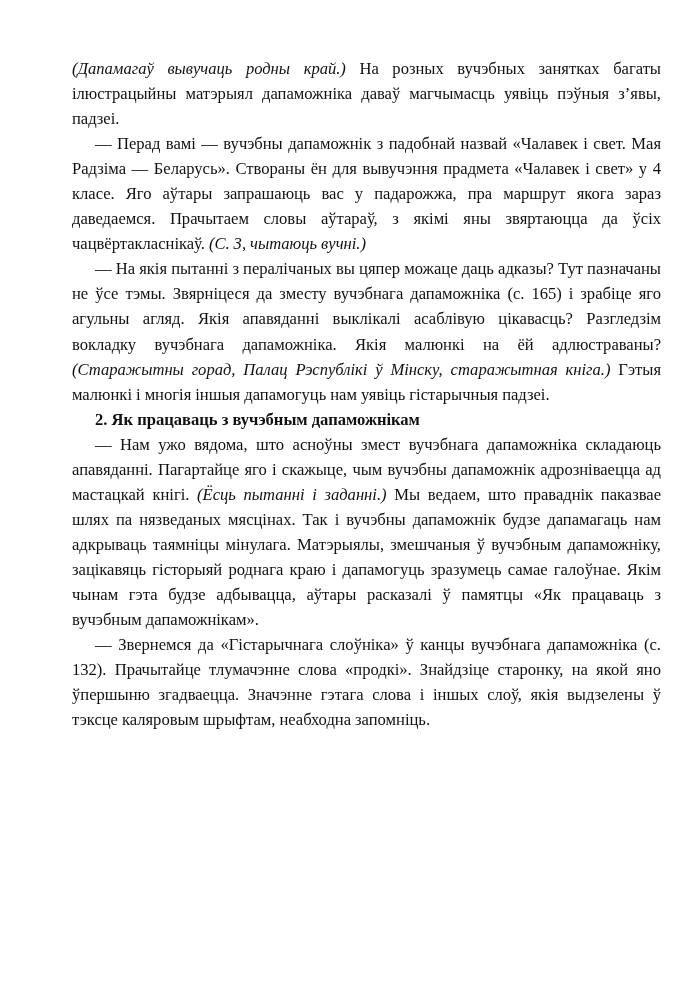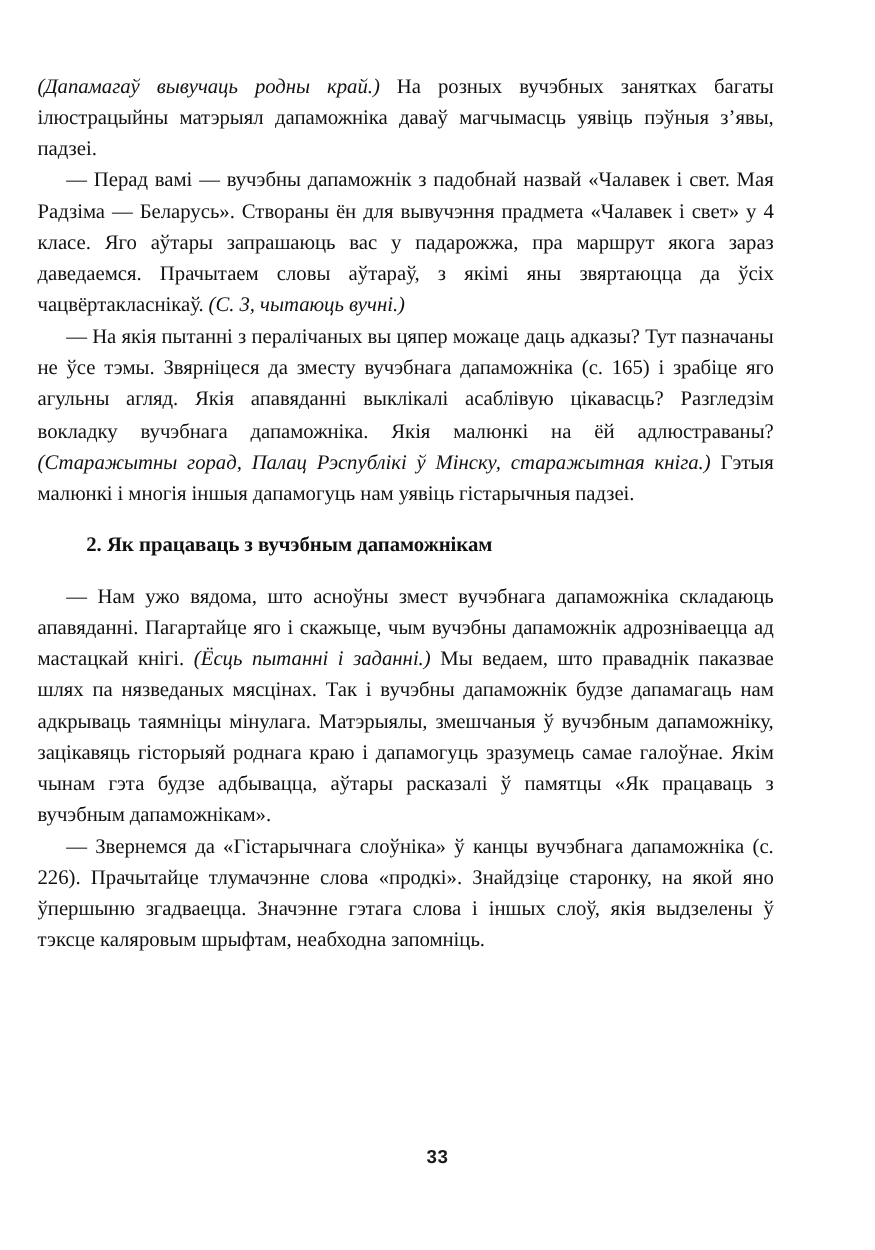--- a/index.html
+++ b/index.html
@@ -14,42 +14,42 @@
     font-family: "Liberation Serif", "DejaVu Serif", serif;
     color: #111111;
     -webkit-font-smoothing: antialiased;
   }
   .page {
     position: absolute;
     left: 0; top: 0;
     width: 700px;
     height: 1000px;
     box-sizing: border-box;
-    padding: 56px 55px 0 30px;
+    padding: 56px 55px 0 72px;
     background: #ffffff;
   }
   .content {
     width: 589px;
   }
   p.para {
     margin: 0;
     font-size: 16.6px;
     line-height: 25.05px;
     text-align: justify;
     text-justify: inter-word;
     text-indent: 23px;
     hyphens: manual;
     letter-spacing: -0.02px;
     word-spacing: -0.1px;
   }
   p.para.noindent {
     text-indent: 0;
   }
   p.heading {
-    margin: 16px;
+    margin: 0;
     font-size: 16.6px;
     line-height: 25.05px;
     text-align: left;
     text-indent: 23px;
     font-weight: bold;
     letter-spacing: -0.02px;
   }
   .it {
     font-style: italic;
   }
@@ -69,16 +69,15 @@
 </head>
 <body>
 
 <div class="page">
   <div class="content" id="content">
       <p class="para noindent"><span class="it">(Дапамагаў вывучаць родны край.)</span><span> На розных вучэбных занятках ба­гаты ілюстрацыйны матэрыял дапаможніка даваў магчымасць уявіць пэўныя з’явы, падзеі.</span></p>
       <p class="para"><span>— Перад вамі — вучэбны дапаможнік з падобнай назвай «Чалавек і свет. Мая Радзіма — Беларусь». Створаны ён для вывучэння прадмета «Чалавек і свет» у 4 класе. Яго аўтары запрашаюць вас у падарожжа, пра маршрут якога зараз даведаемся. Прачытаем словы аўтараў, з які­мі яны звяртаюцца да ўсіх чацвёртакласнікаў. </span><span class="it">(С. 3, чытаюць вучні.)</span></p>
       <p class="para"><span>— На якія пытанні з пералічаных вы цяпер можаце даць адка­зы? Тут пазначаны не ўсе тэмы. Звярніцеся да зместу вучэбнага дапаможніка (с. 165) і зрабіце яго агульны агляд. Якія апавяданні выклікалі асаблівую цікавасць? Разгледзім вокладку вучэбнага дапа­можніка. Якія малюнкі на ёй адлюстраваны? </span><span class="it">(Старажытны горад, Палац Рэспублікі ў Мінску, старажытная кніга.)</span><span> Гэтыя малюнкі і мно­гія іншыя дапамогуць нам уявіць гістарычныя падзеі.</span></p>
       <p class="heading"><span style="font-weight: bold;">2. Як працаваць з вучэбным дапаможнікам</span></p>
       <p class="para"><span>— Нам ужо вядома, што асноўны змест вучэбнага дапаможніка складаюць апавяданні. Пагартайце яго і скажыце, чым вучэбны дапа­можнік адрозніваецца ад мастацкай кнігі. </span><span class="it">(Ёсць пытанні і заданні.)</span><span> Мы ведаем, што праваднік паказвае шлях па нязведаных мясцінах. Так і вучэбны дапаможнік будзе дапамагаць нам адкрываць таямніцы мінулага. Матэрыялы, змешчаныя ў вучэбным дапаможніку, заці­кавяць гісторыяй роднага краю і дапамогуць зразумець самае галоў­нае. Якім чынам гэта будзе адбывацца, аўтары расказалі ў памятцы «Як працаваць з вучэбным дапаможнікам».</span></p>
-      <p class="para"><span>— Звернемся да «Гістарычнага слоўніка» ў канцы вучэбнага да­паможніка (с. 226). Прачытайце тлумачэнне слова «продкі». Знайдзіце старонку, на якой яно ўпершыню згадваецца. Значэнне гэтага слова і іншых слоў, якія выдзелены ў тэксце каляровым шрыфтам, неаб­ходна запомніць.</span></p>
+      <p class="para"><span>— Звернемся да «Гістарычнага слоўніка» ў канцы вучэбнага да­паможніка (с. 132). Прачытайце тлумачэнне слова «продкі». Знайдзіце старонку, на якой яно ўпершыню згадваецца. Значэнне гэтага слова і іншых слоў, якія выдзелены ў тэксце каляровым шрыфтам, неаб­ходна запомніць.</span></p>
     </div>
-  <div class="pagenum">33</div>
 </div>
 
 </body></html>

